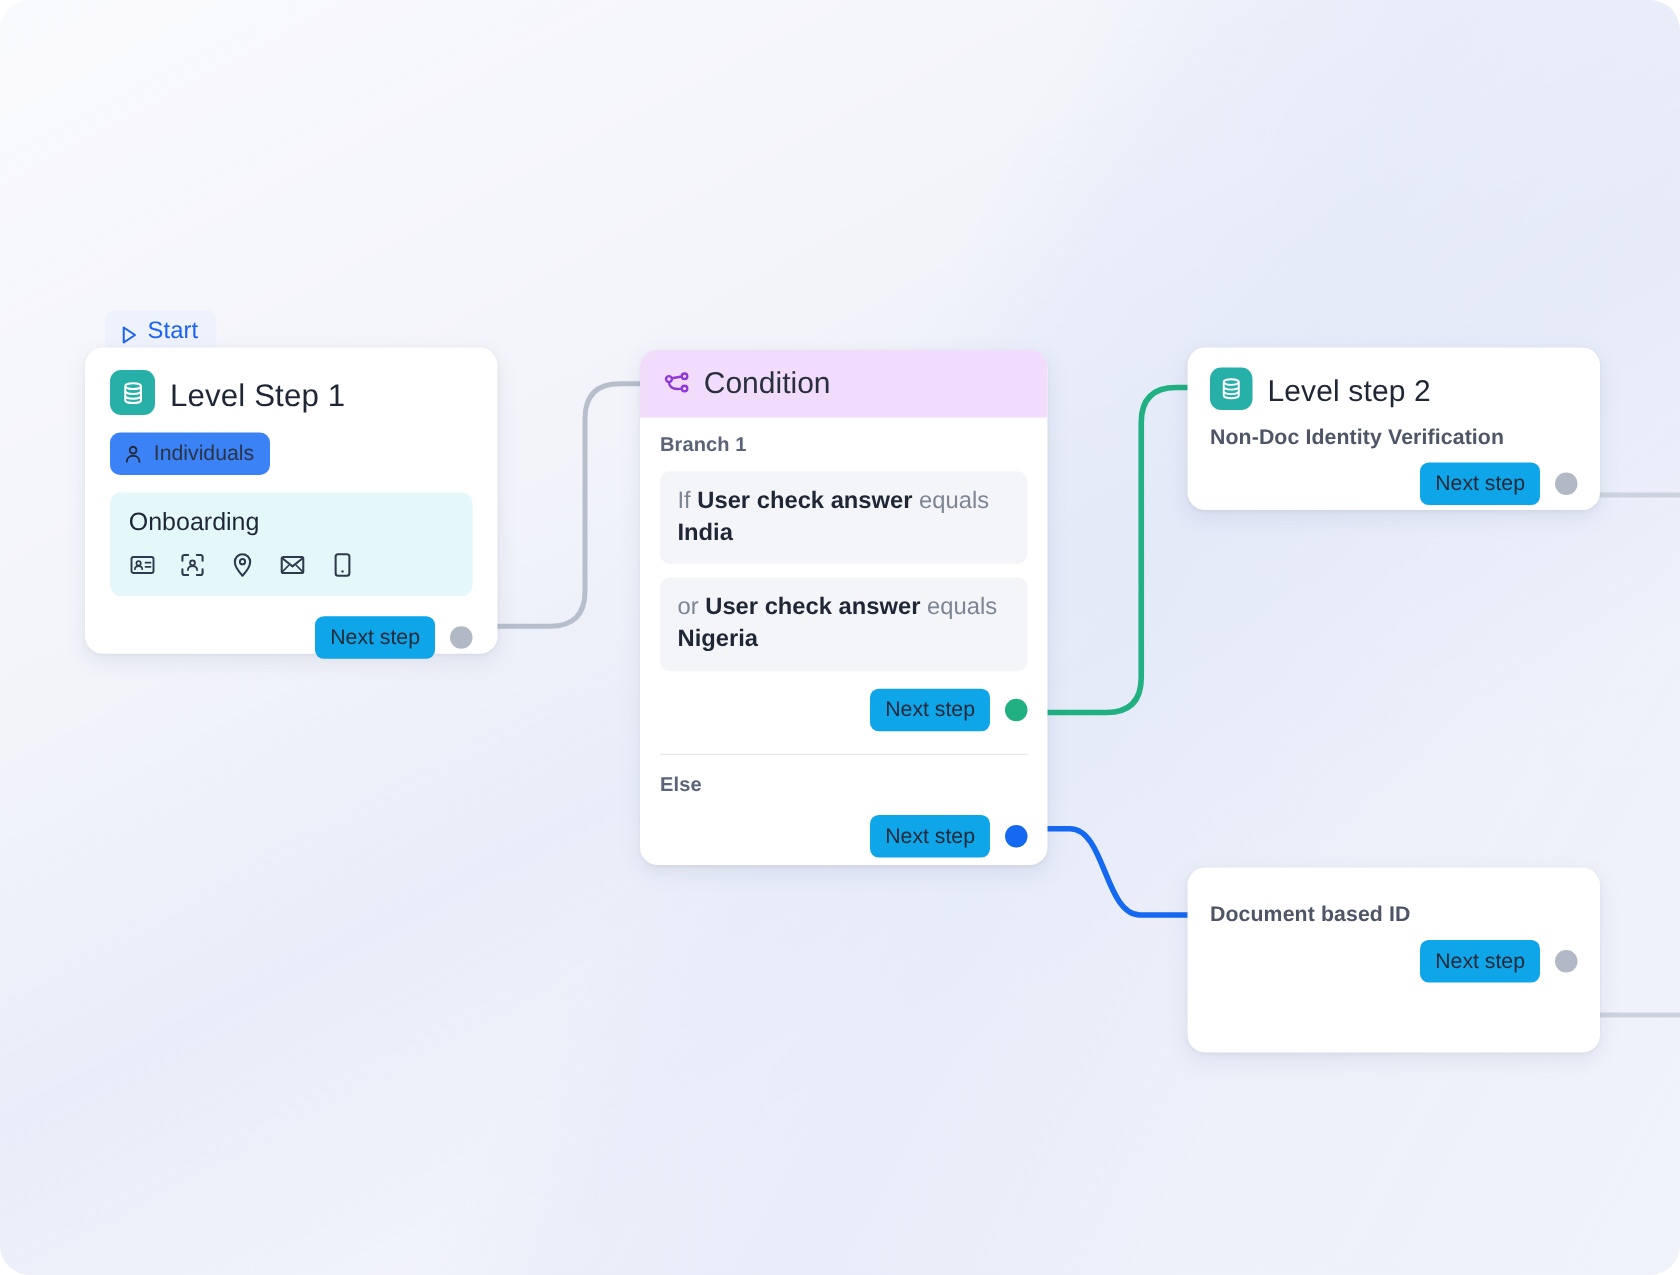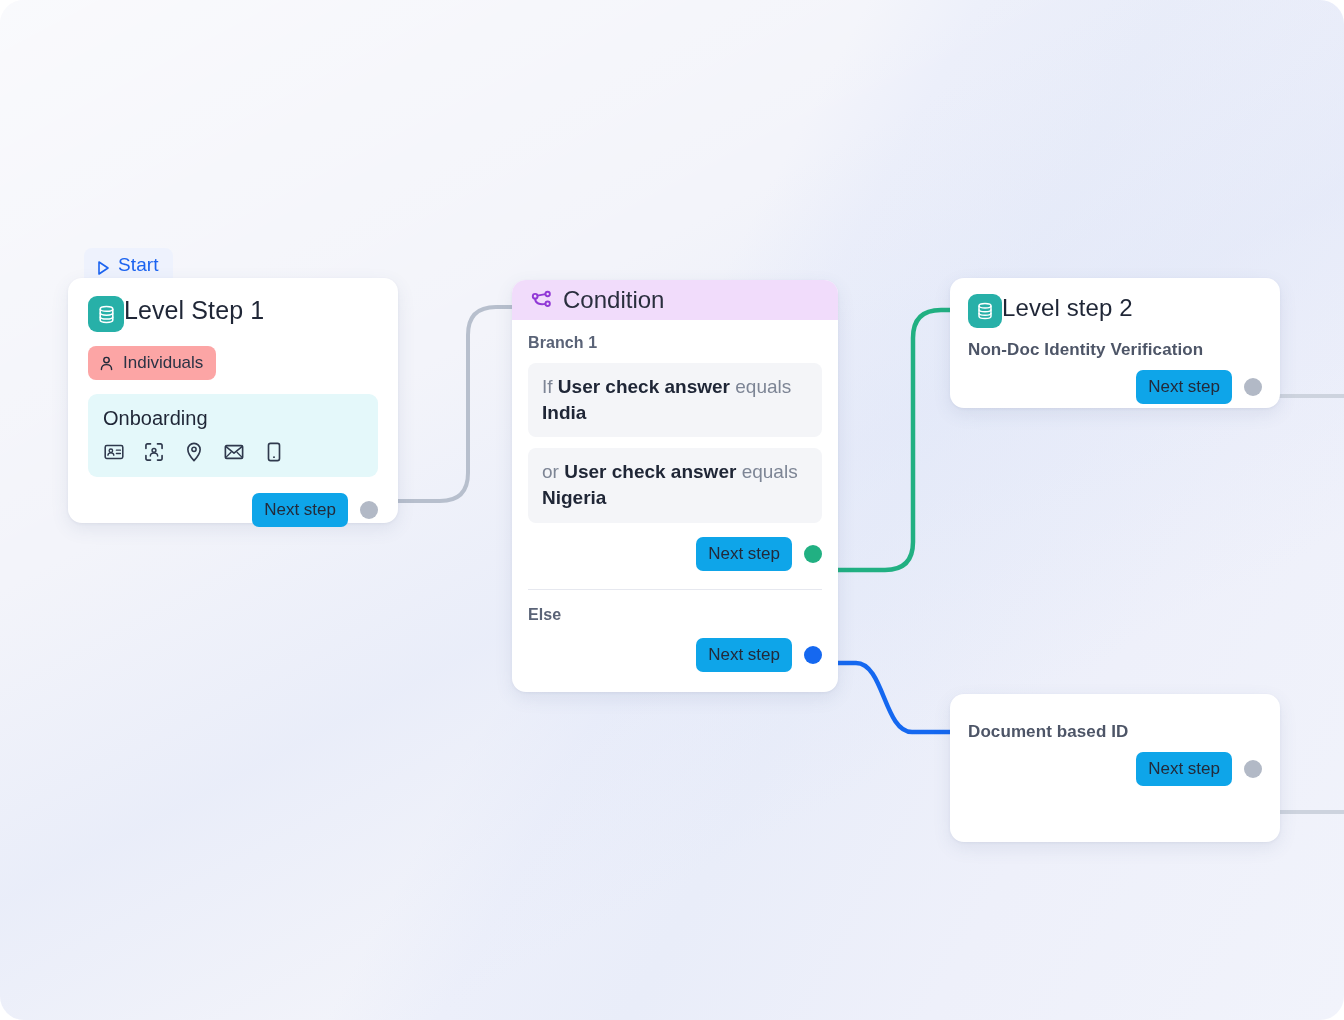--- a/index.html
+++ b/index.html
@@ -52,34 +52,34 @@
     font-weight: 500;
     display: flex; align-items: flex-end; gap: 7px;
     z-index: 2;
     letter-spacing: .1px;
   }
   .play-tri { display:block; }
 
   
   #card-step1 { left: 68px; top: 278px; width: 330px; height: 245px; padding: 18px 20px 16px 20px; }
 
-  .card-head { display:flex; align-items:flex-start; }
+  .card-head { display:flex; align-items:flex-end; gap:12px; }
   .db-badge {
     width: 36px; height: 36px; border-radius: 9px;
     background: #27b0a8;
     display:flex; align-items:center; justify-content:center;
     flex: 0 0 auto;
   }
   .db-badge.sm { width: 34px; height: 34px; border-radius: 9px; }
   .card-title { font-size: 25px; color: #1f2636; font-weight: 400; letter-spacing: .1px; }
   .card-title.sm { font-size: 24px; }
 
   .chip {
     display:inline-flex; align-items:center; gap:8px;
-    background: #fca5a5; border-radius: 8px;
+    background: #3b82f6; border-radius: 8px;
     padding: 7px 13px 7px 10px;
     margin-top: 14px;
     font-size: 17px; color: #2b3345; justify-content: center;
   }
 
   .onboarding {
     margin-top: 14px;
     background: #e4f8fa;
     border-radius: 9px;
     padding: 13px 15px 14px 15px;
@@ -94,21 +94,21 @@
     white-space: nowrap;
   }
   .dot { width: 18px; height: 18px; border-radius: 50%; flex:0 0 auto; }
   .dot.grey  { background:#b2b9c6; }
   .dot.green { background:#21b082; }
   .dot.blue  { background:#1568f0; }
 
   
   #card-condition { left: 512px; top: 280px; width: 326px; height: 412px; padding: 0; overflow: hidden; }
   .cond-head {
-    background:#f1dcfb; height: 40px;
+    background:#f1dcfb; height: 54px;
     display:flex; align-items:center; gap:10px;
     padding: 0 18px;
   }
   .cond-title { font-size: 24px; color:#2a2f3e; }
   .cond-body { padding: 14px 16px 0 16px; }
   .sec-label { font-size: 16px; font-weight: bold; color:#5a6377; letter-spacing:.1px; }
   .cond-row {
     background:#f4f5f8; border-radius: 8px;
     padding: 11px 14px 12px 14px;
     margin-top: 11px;

